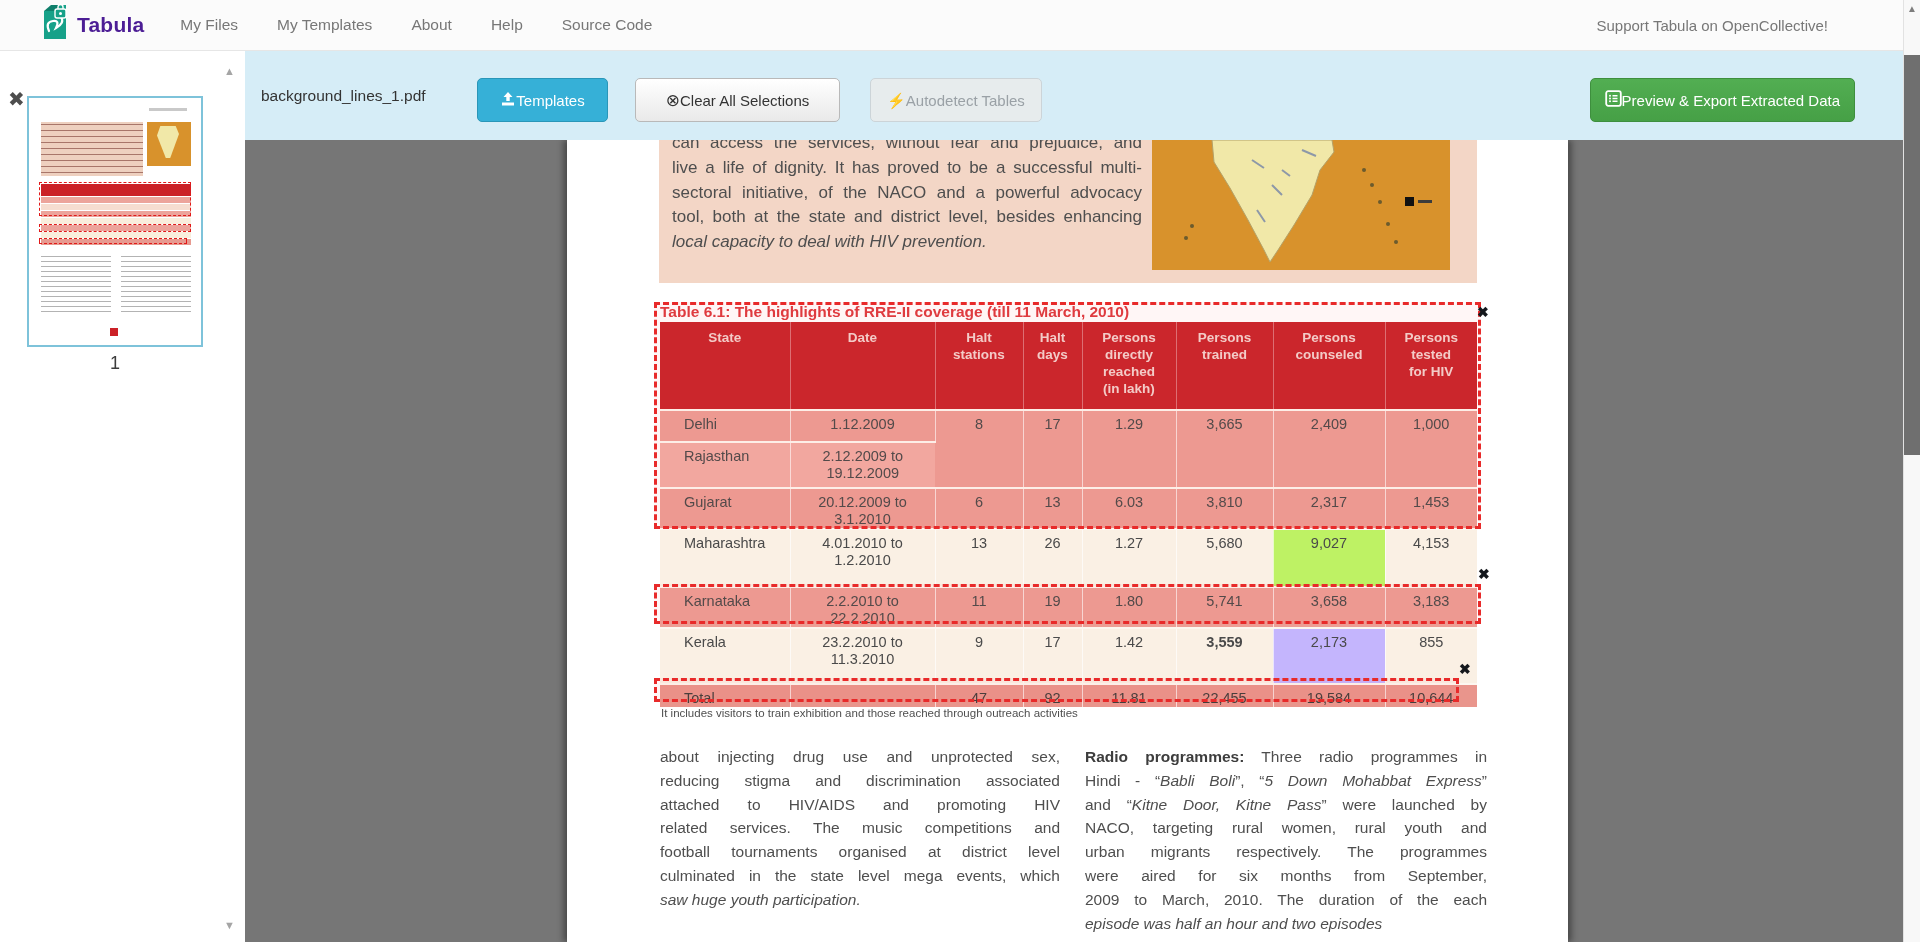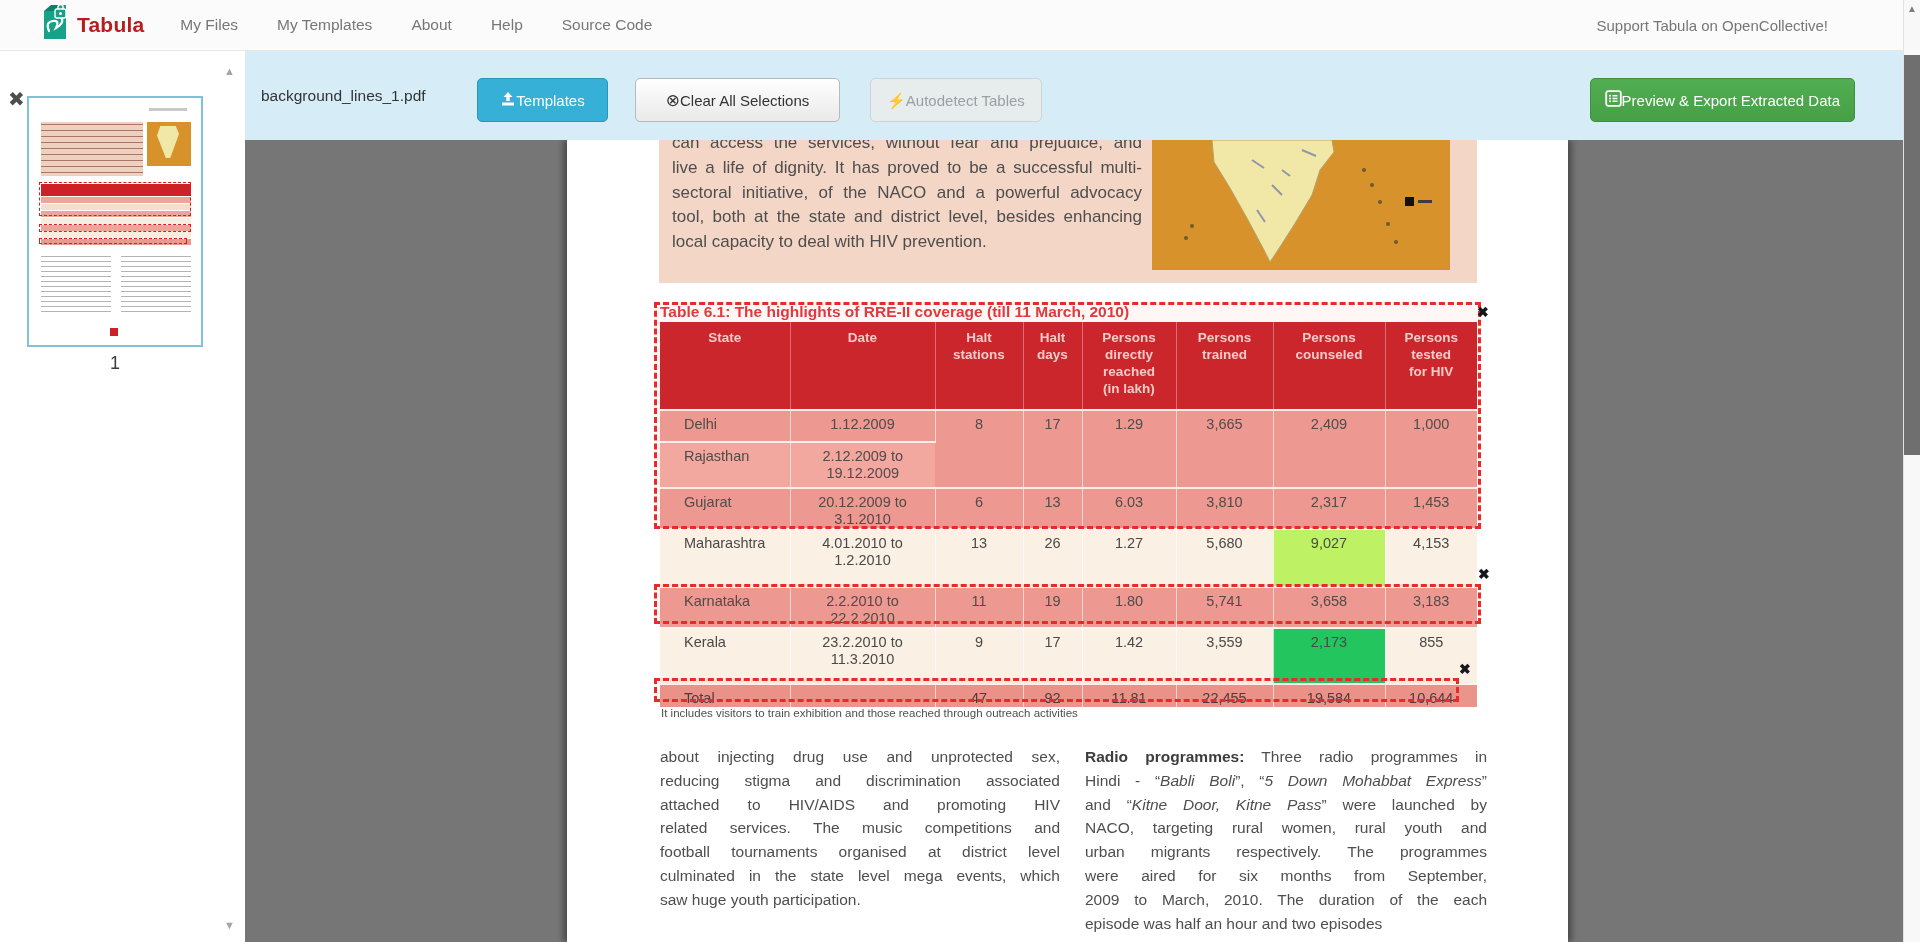--- a/index.html
+++ b/index.html
@@ -4,21 +4,21 @@
 <style>
   * { box-sizing: border-box; margin: 0; padding: 0; }
   html,body { width:1920px; height:942px; overflow:hidden; }
   body { position:relative; font-family:"Liberation Sans", sans-serif; background:#767676; }
 
   
   .navbar { position:absolute; left:0; top:0; width:1903px; height:51px;
             background:#fbfbfb; border-bottom:1px solid #e6e6e6;
             display:flex; align-items:center; padding:0 75px 0 38px; z-index:20; }
   .brand { display:flex; align-items:center; gap:9px; }
-  .brand-name { font-size:21px; font-weight:700; color:#b91c1c; letter-spacing:.2px; }
+  .brand-name { font-size:21px; font-weight:700; color:#4c1d95; letter-spacing:.2px; }
   .nav-menu { display:flex; list-style:none; margin-left:36px; }
   .nav-menu li { font-size:15.5px; color:#777; margin-right:39px; cursor:pointer; white-space:nowrap; }
   .nav-support { margin-left:auto; font-size:15px; color:#777; cursor:pointer; white-space:nowrap; }
 
   
   .toolbar { position:absolute; left:245px; top:51px; width:1658px; height:89px;
              background:#d6edf7; z-index:10; }
   .file-name { position:absolute; left:16px; top:0; height:89px; display:flex; align-items:center;
                font-size:15.5px; color:#333; }
   .btn { position:absolute; top:27px; height:44px; border-radius:5px; display:inline-flex;
@@ -81,21 +81,21 @@
             border-top:2px solid #fdf7f0; }
   .rre td.state { text-align:left; padding-left:24px; }
   .rre tr.total td { font-weight:400; color:#413e3c; }
 
   .footnote { position:absolute; left:94px; top:567px; font-size:11.5px; color:#4f4f4f; }
 
   .textcol { position:absolute; top:605px; font-size:15.5px; line-height:23.8px; color:#4e4e4e; }
   .textcol.left { left:93px; width:400px; }
   .textcol.right { left:518px; width:402px; }
   .jline { text-align:justify; text-align-last:justify; }
-  .jline.last { text-align-last:left; }
+  .jline.last { text-align-last:left;font-style:italic; }
   .b { font-weight:700; color:#3d3d3d; }
   .i { font-style:italic; }
 
   .sel { position:absolute; border:3px dashed #e82a2a; background:rgba(255,70,70,.05); z-index:5; }
   .sel-1 { left:87px; top:162px; width:827px; height:227px; }
   .sel-2 { left:87px; top:444px; width:827px; height:40px; }
   .sel-3 { left:87px; top:538px; width:805px; height:24px; }
   .sel-close { position:absolute; z-index:6; font-size:14px; font-weight:700; color:#14171c; cursor:pointer; }
 
   
@@ -314,22 +314,22 @@
               <td style="background: rgb(236, 158, 149);">3,658</td>
               <td style="background: rgb(236, 158, 149);">3,183</td>
             </tr>
             <tr style="height: 56px;">
               <td class="state" style="background: rgb(250, 240, 228);">Kerala</td>
               <td style="background: rgb(250, 240, 228);">23.2.2010 to
 11.3.2010</td>
               <td style="background: rgb(250, 240, 228);">9</td>
               <td style="background: rgb(250, 240, 228);">17</td>
               <td style="background: rgb(250, 240, 228);">1.42</td>
-              <td style="background: rgb(250, 240, 228);">3,559</td>
-              <td style="background: #22c55e;">2,173</td>
+              <td style="background: rgb(250, 240, 228); font-weight: bold;">3,559</td>
+              <td style="background: #c4b5fd;">2,173</td>
               <td style="background: rgb(250, 240, 228);">855</td>
             </tr>
             <tr class="total" style="height: 22px;">
               <td class="state" style="background: rgb(233, 149, 140);">Total</td>
               <td style="background: rgb(233, 149, 140);"></td>
               <td style="background: rgb(233, 149, 140);">47</td>
               <td style="background: rgb(233, 149, 140);">92</td>
               <td style="background: rgb(233, 149, 140);">11.81</td>
               <td style="background: rgb(233, 149, 140);">22,455</td>
               <td style="background: rgb(233, 149, 140);">19,584</td>

